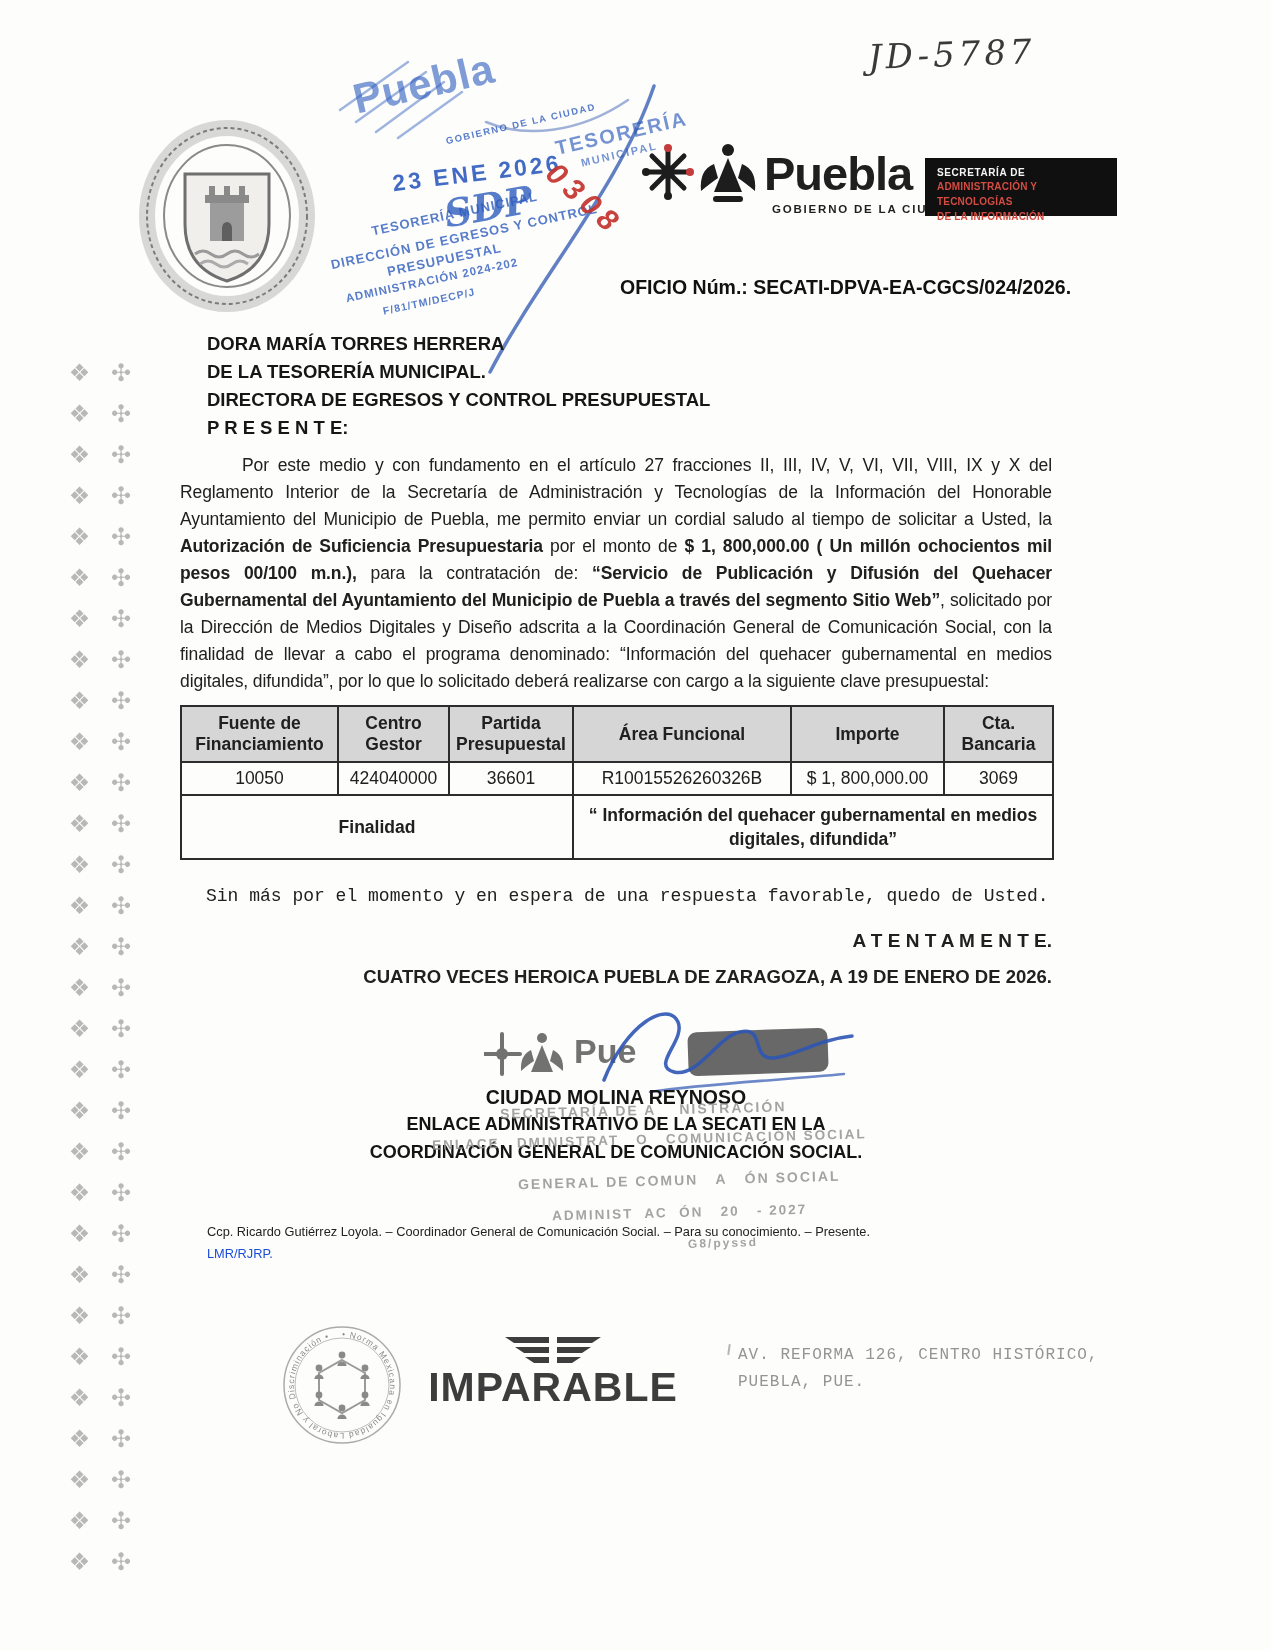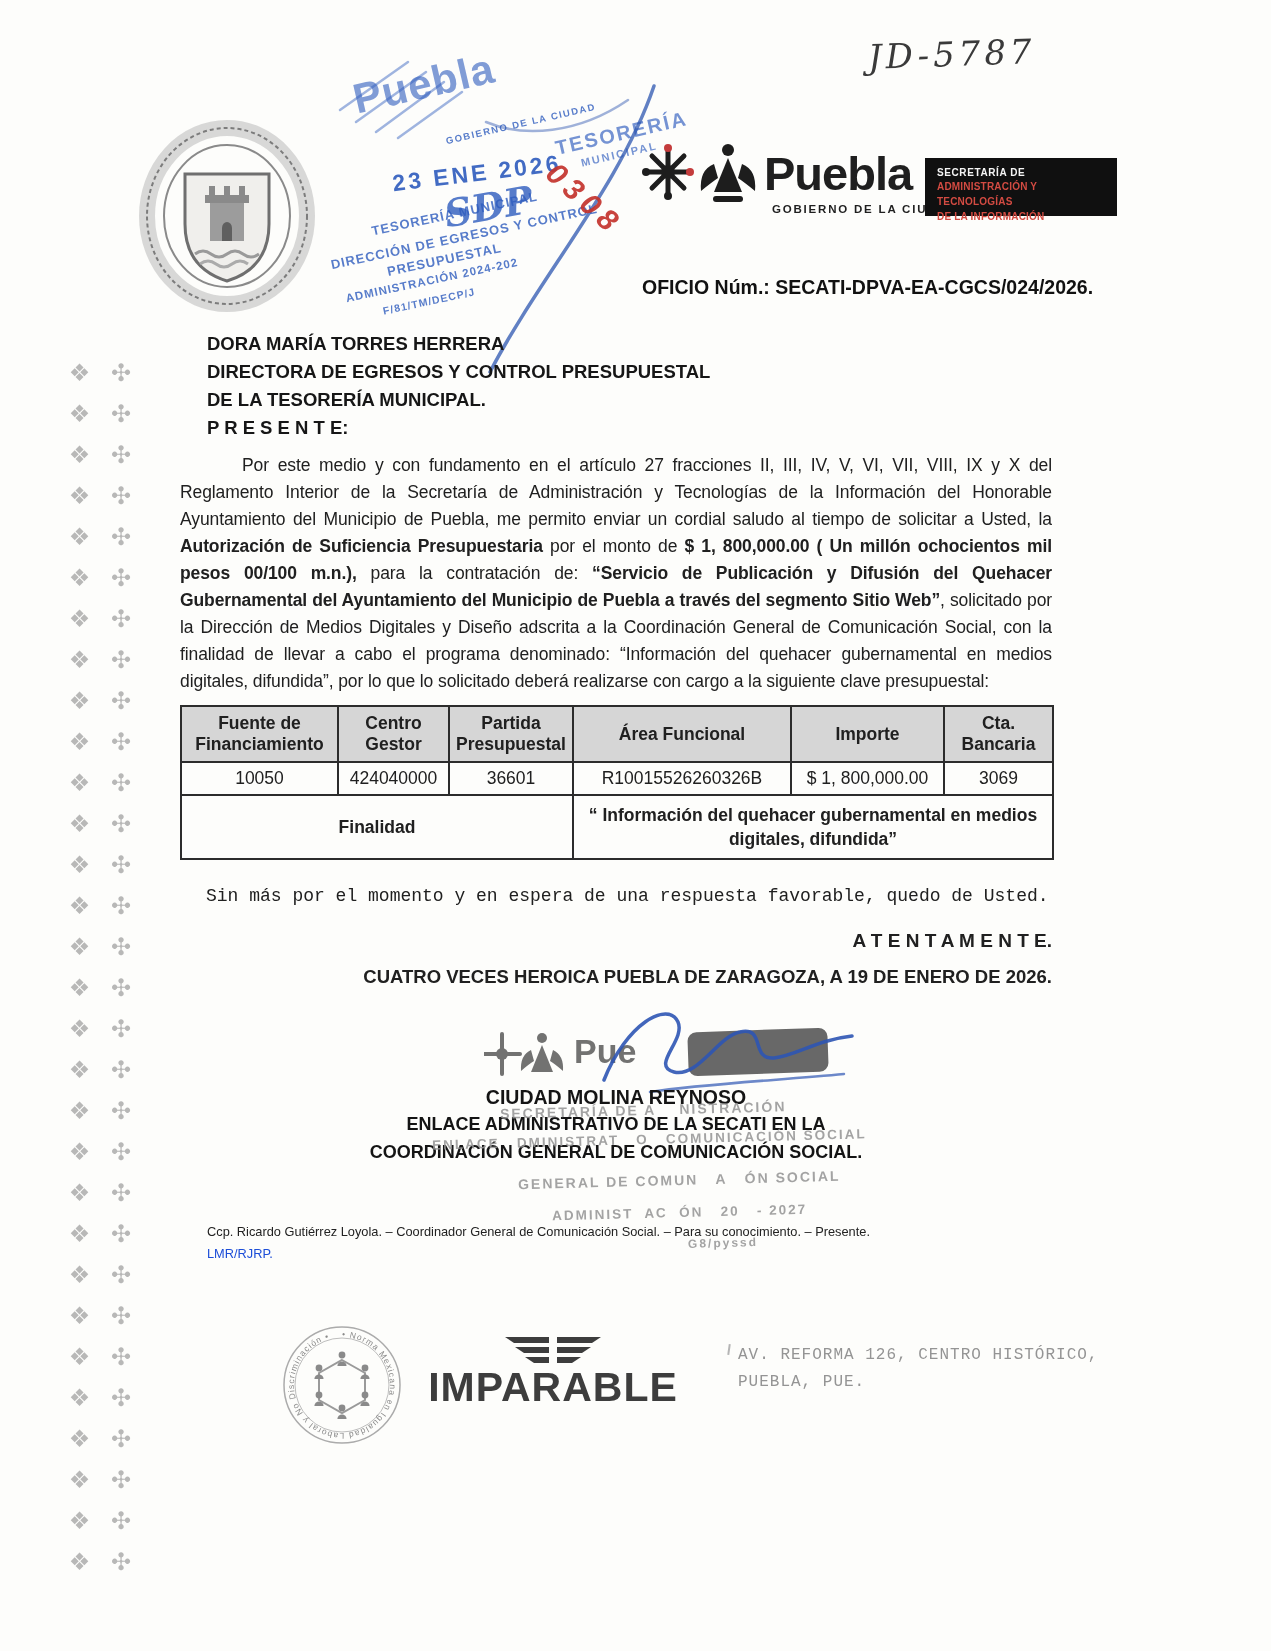--- a/index.html
+++ b/index.html
@@ -29,21 +29,21 @@
 
   .hand-ref { position:absolute; left:868px; top:34px; font-family:"DejaVu Serif", serif; font-style:italic;
     font-size:34px; letter-spacing:4px; color:#3a3a3a; transform:rotate(-2deg); }
 
   .wordmark { position:absolute; left:764px; top:146px; font-size:47px; font-weight:800; color:#1f1f1f; letter-spacing:-1px; }
   .wordmark-sub { position:absolute; left:772px; top:203px; font-size:11.5px; font-weight:700; letter-spacing:1.8px; color:#1f1f1f; }
   .secbox { position:absolute; left:925px; top:158px; width:192px; height:58px; background:#101010; padding:8px 8px 0 12px; }
   .secbox .s0 { color:#f5f5f5; font-size:10px; font-weight:700; letter-spacing:.6px; line-height:13px; }
   .secbox .s1 { color:#d34b42; font-size:10px; font-weight:800; letter-spacing:.2px; line-height:15px; }
 
-  .oficio { position:absolute; left:642px; top:276px; font-size:19.5px; font-weight:700; color:#111; }
+  .oficio { position:absolute; left:620px; top:276px; font-size:19.5px; font-weight:700; color:#111; }
 
   .addressee { position:absolute; left:207px; top:330px; font-weight:700; font-size:18.5px; line-height:28px; color:#161616; }
 
   .flow { position:absolute; left:180px; top:452px; width:872px; color:#202020; }
   .bodyp { font-size:17.5px; line-height:27px; text-align:justify; text-indent:62px; letter-spacing:-0.1px; }
   .bodyp .b { font-weight:700; }
 
   table.budget { width:872px; table-layout:fixed; border-collapse:collapse; margin-top:10px; font-size:17.5px; }
   table.budget th, table.budget td { border:2px solid #2c2c2c; text-align:center; vertical-align:middle; }
   table.budget th { background:#d6d6d6; font-weight:700; padding:6px 3px; line-height:21px; }
@@ -153,22 +153,22 @@
   <div class="secbox">
     <div class="s0">SECRETARÍA DE</div>
     <div class="s1">ADMINISTRACIÓN Y TECNOLOGÍAS</div>
     <div class="s1">DE LA INFORMACIÓN</div>
   </div>
 
   <div class="oficio">OFICIO Núm.: SECATI-DPVA-EA-CGCS/024/2026.</div>
 
   <div class="addressee">
     <div>DORA MARÍA TORRES HERRERA</div>
+    <div>DE LA TESORERÍA MUNICIPAL.</div>
     <div>DIRECTORA DE EGRESOS Y CONTROL PRESUPUESTAL</div>
-    <div>DE LA TESORERÍA MUNICIPAL.</div>
     <div>P R E S E N T E:</div>
   </div>
 
   <div class="flow">
     <p class="bodyp"><span>Por este medio y con fundamento en el artículo 27 fracciones II, III, IV, V, VI, VII, VIII, IX y X del Reglamento Interior de la Secretaría de Administración y Tecnologías de la Información del Honorable Ayuntamiento del Municipio de Puebla, me permito enviar un cordial saludo al tiempo de solicitar a Usted, la </span><span class="b">Autorización de Suficiencia Presupuestaria</span><span> por el monto de </span><span class="b">$ 1, 800,000.00 ( Un  millón ochocientos mil pesos 00/100 m.n.),</span><span> para la contratación de: </span><span class="b">“Servicio de Publicación y Difusión del Quehacer Gubernamental del Ayuntamiento del Municipio de Puebla a través del segmento Sitio Web”</span><span>, solicitado por la Dirección de Medios Digitales y Diseño adscrita a la Coordinación General de Comunicación Social, con la finalidad de llevar a cabo el programa denominado: “Información del quehacer gubernamental en medios digitales, difundida”, por lo que lo solicitado deberá realizarse con cargo a la siguiente clave presupuestal:</span></p>
 
     <table class="budget">
       <colgroup>
         <col style="width:157px">
           <col style="width:111px">

